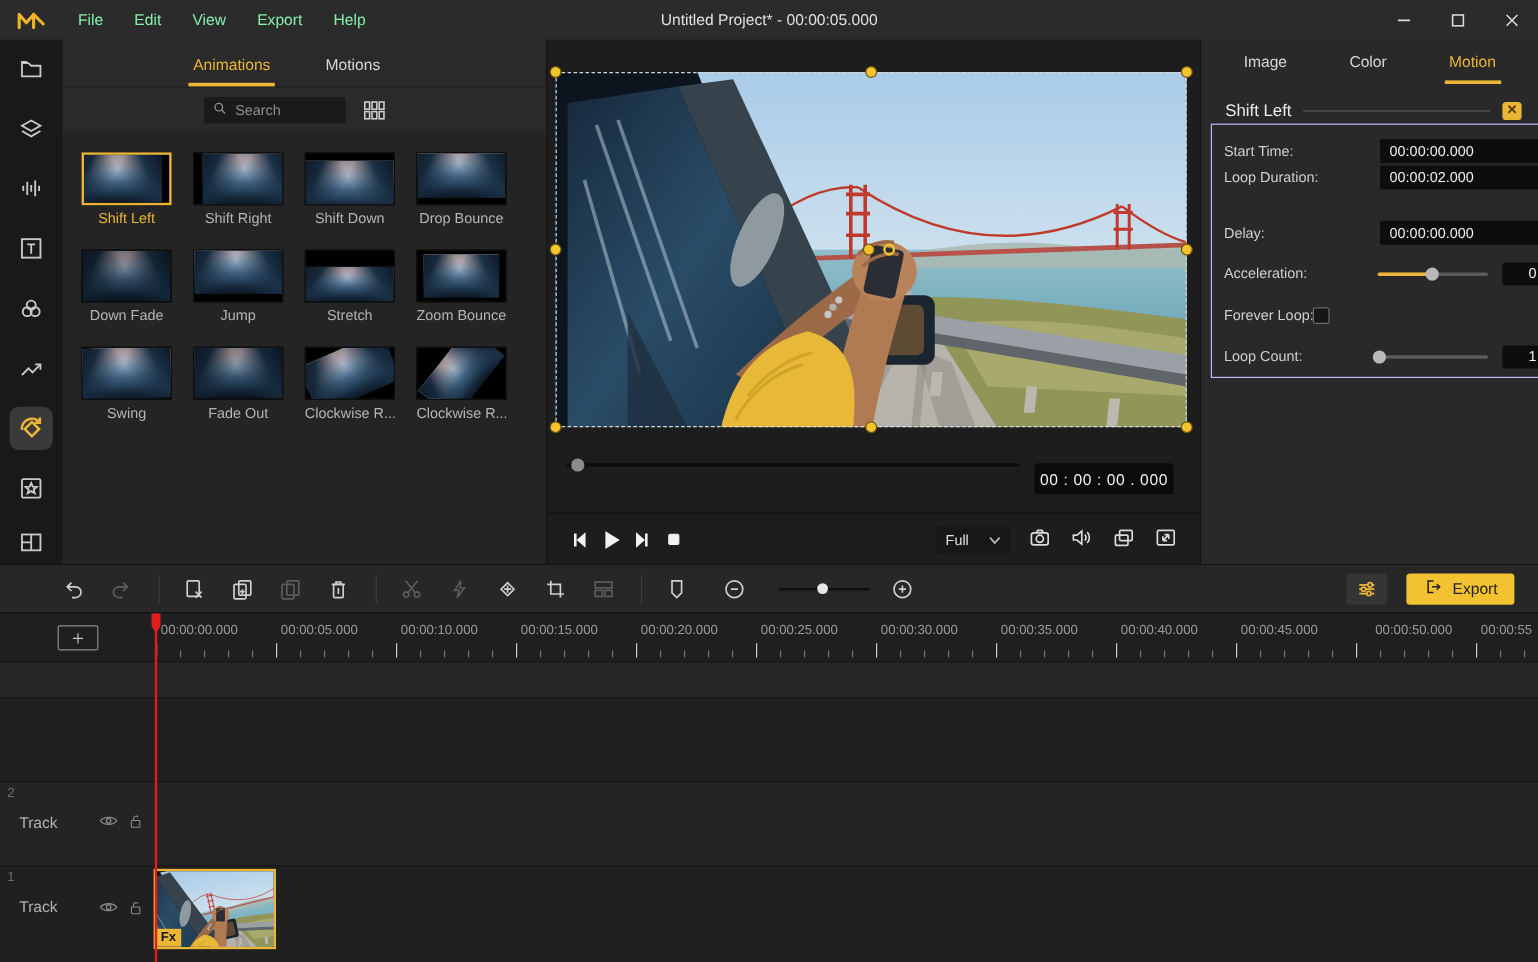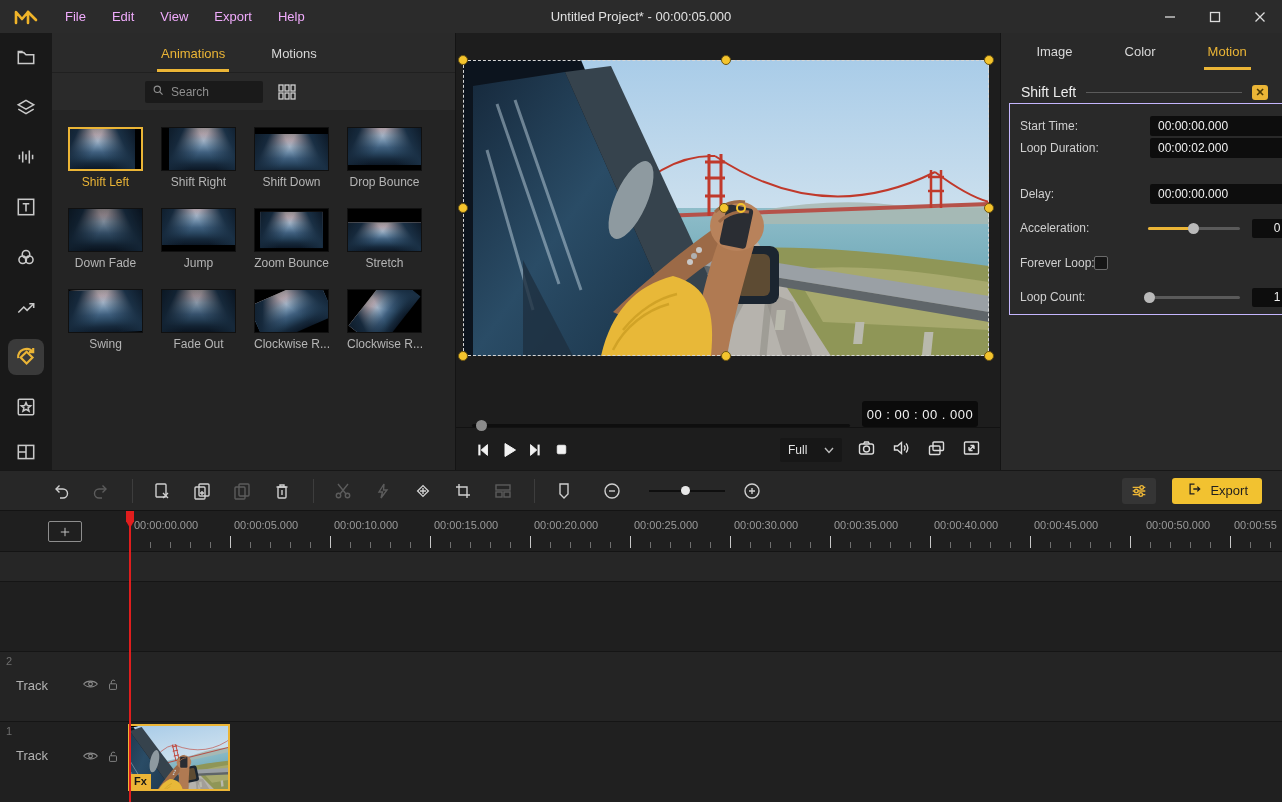--- a/index.html
+++ b/index.html
@@ -4,39 +4,39 @@
 <style>
   html,body{margin:0;padding:0;background:#101010;}
   *{box-sizing:border-box;-webkit-font-smoothing:antialiased;}
   .app{position:relative;width:1282px;height:802px;background:#1e1e1e;overflow:hidden;
        font-family:"Liberation Sans",sans-serif;color:#ddd;font-size:13px;}
 
   
   .titlebar{position:absolute;left:0;top:0;width:1282px;height:33px;background:#2b2b2b;
             display:flex;align-items:center;z-index:30;}
   .logo{width:52px;display:flex;justify-content:center;align-items:center;}
-  .menu{padding:0 13px;color:#f0abfc;cursor:default;}
+  .menu{padding:0 13px;color:#86efac;cursor:default;}
   .title-center{position:absolute;left:0;right:0;text-align:center;color:#e0e0e0;pointer-events:none;}
   .winbtns{position:absolute;right:0;top:0;display:flex;height:33px;}
   .winbtn{width:45px;height:33px;display:flex;align-items:center;justify-content:center;}
 
   
   .left-rail{position:absolute;left:0;top:33px;width:52px;height:437px;background:#191919;z-index:5;}
   .rail-btn{position:absolute;left:8px;width:36px;height:36px;display:flex;align-items:center;justify-content:center;border-radius:8px;}
   .rail-btn.active{background:#3a3a3a;}
   .rail-btn svg{stroke:#c9c9c9;fill:none;stroke-width:1.4;}
   .rail-btn.active svg{stroke:#ebb536;stroke-width:1.8;}
 
   
   .anim-panel{position:absolute;left:52px;top:33px;width:403px;height:437px;background:#242424;}
   .anim-tabs{height:39px;background:#2a2a2a;display:flex;align-items:flex-end;padding-left:105px;gap:38px;}
   .tab{padding:0 4px 8px 4px;color:#d8d8d8;border-bottom:3px solid transparent;}
   .tab.active{color:#ebb536;border-bottom-color:#ebb536;}
   .search-row{height:38px;background:#2a2a2a;border-top:1px solid #202020;display:flex;align-items:center;}
-  .search-box{margin-left:93px;width:118px;height:22px;background:#1a1a1a;border-radius:2px;
+  .search-box{margin-left:118px;width:118px;height:22px;background:#1a1a1a;border-radius:2px;
               display:flex;align-items:center;padding:0 6px;gap:4px;}
   .search-box input{background:transparent;border:0;outline:none;color:#cfcfcf;width:80px;font-size:12px;font-family:"Liberation Sans",sans-serif;}
   .search-box input::placeholder{color:#8f8f8f;}
   .gridview-btn{margin-left:14px;display:flex;}
   .anim-grid{display:grid;grid-template-columns:repeat(4,75px);column-gap:18px;row-gap:19px;padding:17px 0 0 16px;}
   .anim-item{width:75px;text-align:center;}
   .thumb{width:75px;height:44px;background:#000;position:relative;overflow:hidden;border:1px solid #101010;}
   .anim-item.selected .thumb{border:2px solid #ebb536;}
   .timg{position:absolute;left:0;top:0;width:100%;height:100%;
     background:
@@ -61,21 +61,21 @@
   .v-radar .timg::after{content:"";position:absolute;inset:0;background:conic-gradient(from -18deg at 62% 0%,rgba(255,255,255,.45) 0 26deg,transparent 26deg);}
 
   
   .preview-panel{position:absolute;left:455px;top:33px;width:546px;height:437px;background:#1d1d1d;
                  border-left:1px solid #141414;border-right:1px solid #141414;}
   .stage{position:absolute;left:7px;top:27px;width:526px;height:296px;background:#000;}
   .stage svg{display:block;}
   .sel-overlay{position:absolute;inset:0;border:1px dashed #d6d6d6;pointer-events:none;}
   .handle{position:absolute;width:10px;height:10px;border-radius:50%;background:#f4c42d;border:1px solid #6b5412;}
   .handle.ring{background:transparent;border:2px solid #f4c42d;}
-  .scrub-row{position:absolute;left:0;top:353px;width:100%;height:42px;display:flex;align-items:flex-end;border-bottom:1px solid #121212;}
+  .scrub-row{position:absolute;left:0;top:353px;width:100%;height:42px;display:flex;align-items:flex-start;border-bottom:1px solid #121212;}
   .scrub-line{position:relative;margin-left:16px;width:378px;height:3px;background:#0e0e0e;border-radius:2px;}
   .sl-thumb{position:absolute;top:-4px;width:11px;height:11px;border-radius:50%;background:#8b8b8b;}
   .time-box{margin-left:auto;margin-right:22px;width:116px;height:26px;background:#0b0b0b;border-radius:3px;
             display:flex;align-items:center;justify-content:center;color:#f2f2f2;font-size:13px;letter-spacing:.5px;}
   .transport-row{position:absolute;left:0;top:396px;width:100%;height:41px;display:flex;align-items:center;padding:0 18px 0 14px;}
   .tr-btn{width:26px;height:26px;display:flex;align-items:center;justify-content:center;}
   .tr-btn svg{fill:#f2f2f2;stroke:#f2f2f2;}
   .right-ctl{margin-left:auto;display:flex;align-items:center;gap:14px;}
   .full-select{width:62px;height:24px;background:#171717;border-radius:2px;display:flex;align-items:center;
                justify-content:space-between;padding:0 8px;color:#e3e3e3;font-size:12px;}
@@ -352,30 +352,30 @@
           </div>
           <div class="alabel">Down Fade</div>
         </div>
         <div class="anim-item">
           <div class="thumb v-jump">
             <div class="timg"></div>
           </div>
           <div class="alabel">Jump</div>
         </div>
         <div class="anim-item">
+          <div class="thumb v-stretch">
+            <div class="timg"></div>
+          </div>
+          <div class="alabel">Stretch</div>
+        </div>
+        <div class="anim-item">
           <div class="thumb v-zoom-bounce">
             <div class="timg"></div>
           </div>
           <div class="alabel">Zoom Bounce</div>
-        </div>
-        <div class="anim-item">
-          <div class="thumb v-stretch">
-            <div class="timg"></div>
-          </div>
-          <div class="alabel">Stretch</div>
         </div>
         <div class="anim-item">
           <div class="thumb v-swing">
             <div class="timg"></div>
           </div>
           <div class="alabel">Swing</div>
         </div>
         <div class="anim-item">
           <div class="thumb v-fade-out">
             <div class="timg"></div>

